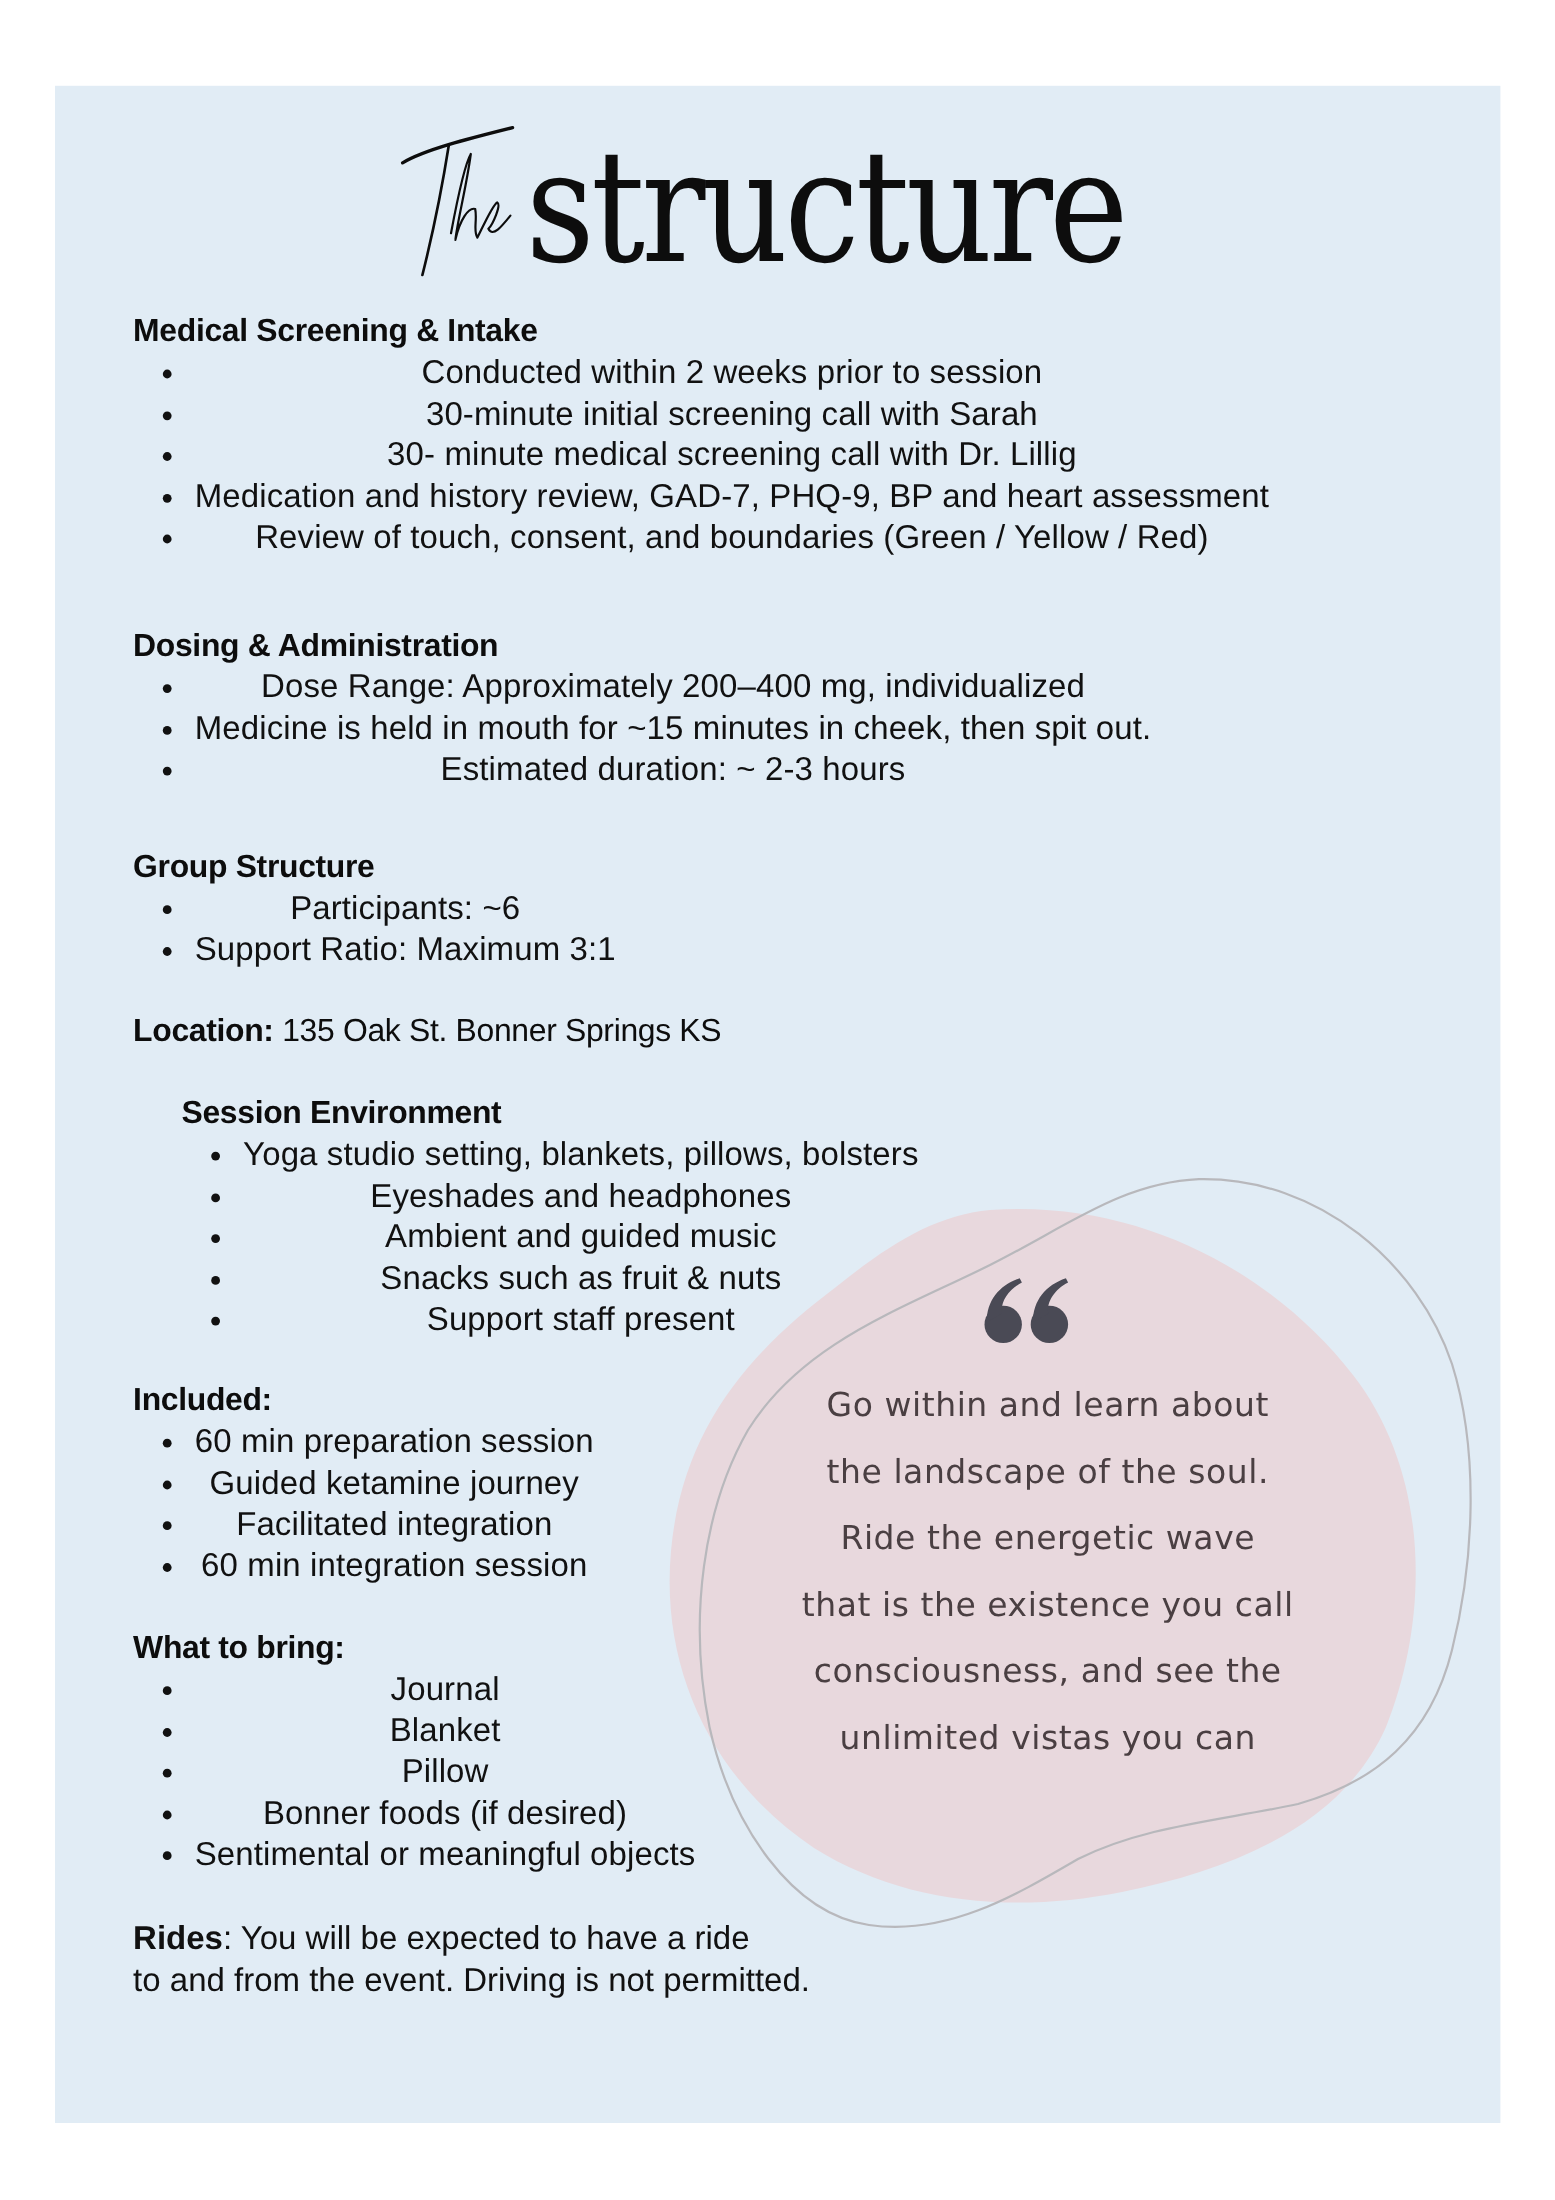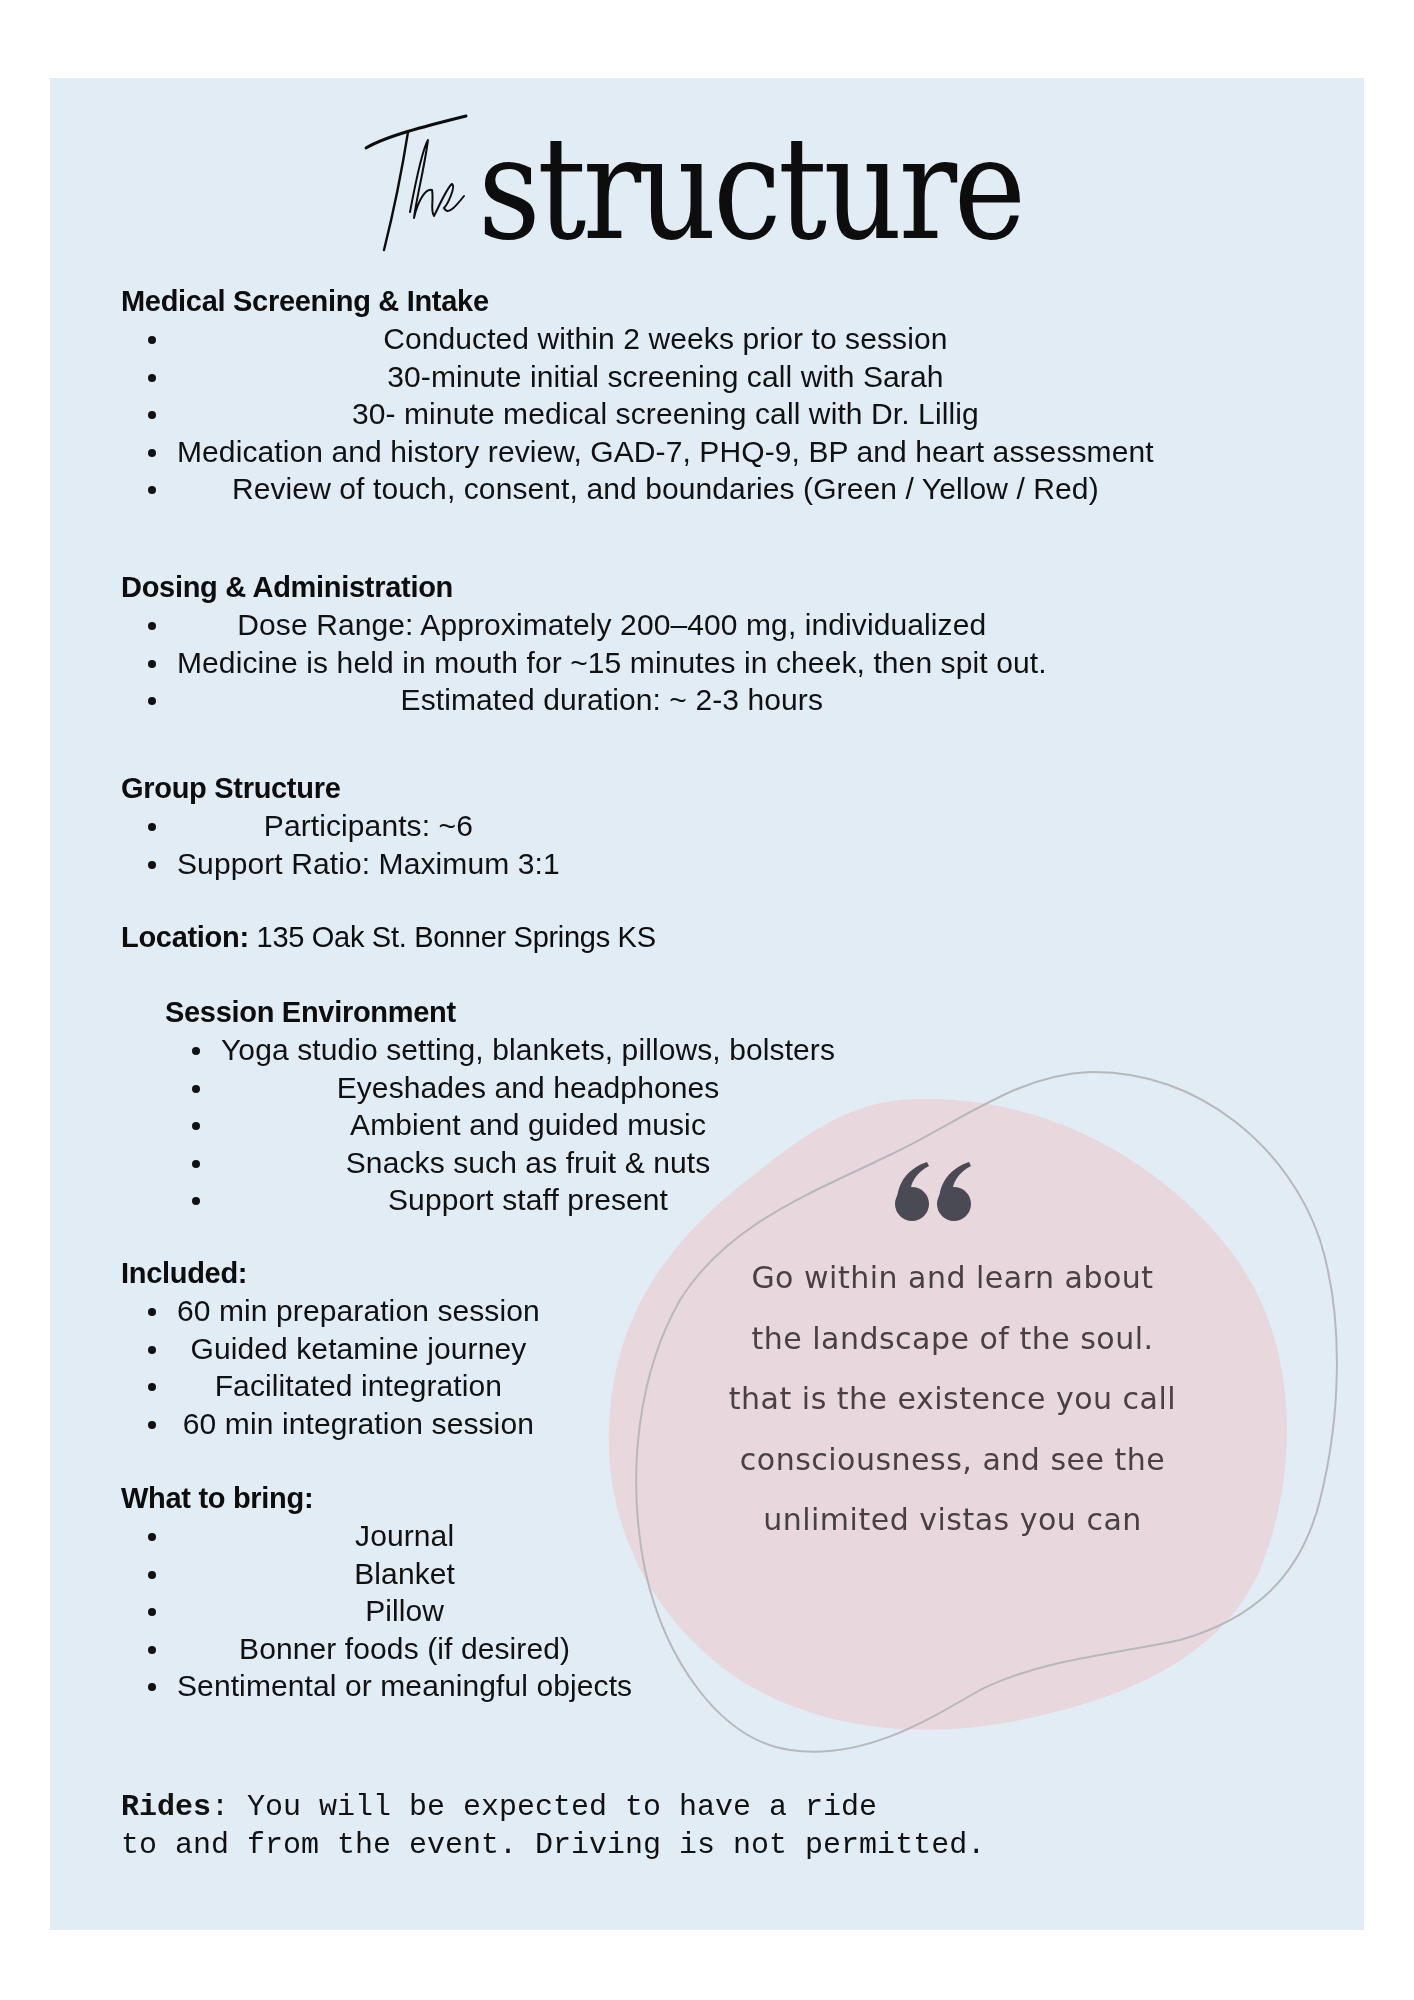--- a/index.html
+++ b/index.html
@@ -30,23 +30,22 @@
     ul.items { list-style: none; margin: 0; padding: 0; text-align: center; }
     ul.items li {
       position: relative; padding-left: 56px; font-size: 30px; line-height: 37.4px;
       color: #111111; white-space: nowrap; letter-spacing: 0.1px;
     }
     ul.items li .dot {
       position: absolute; left: 27px; top: 16px; width: 8px; height: 8px; border-radius: 50%;
       background: #111111;
     }
     .rides {
-      position: absolute; left: 121px; top: 1788px; font-size: 30px; line-height: 38px; color: #111111;
+      position: absolute; left: 121px; top: 1744px; font-size: 30px; line-height: 38px; color: #111111;
       white-space: nowrap;
-      font-family: Liberation Mono, monospace;
     }
     .rides b { font-weight: bold; }
     .quote-mark {
       position: absolute; left: 893px; top: 1160px; width: 82px; height: 64px;
     }
     .quote-text {
       position: absolute; left: 690px; top: 1248px; width: 525px; text-align: center;
       font-family: "DejaVu Sans", sans-serif; font-size: 30px; line-height: 60.5px;
       color: #4a3f42; letter-spacing: 0.5px;
     }
@@ -159,16 +158,17 @@
   <g fill="#4a4a55">
     <circle cx="19" cy="44" r="17"></circle>
     <path d="M 4 42 C 4 22, 16 8, 34 2 L 36 6 C 24 12, 16 24, 18 34 Z"></path>
     <circle cx="61" cy="44" r="17"></circle>
     <path d="M 46 42 C 46 22, 58 8, 76 2 L 78 6 C 66 12, 58 24, 60 34 Z"></path>
   </g>
 </svg>
 <div class="quote-text">
   <span>Go within and learn about</span>
   <span>the landscape of the soul.</span>
+  <span>Ride the energetic wave</span>
   <span>that is the existence you call</span>
   <span>consciousness, and see the</span>
   <span>unlimited vistas you can</span>
 </div>
 
 </body></html>

